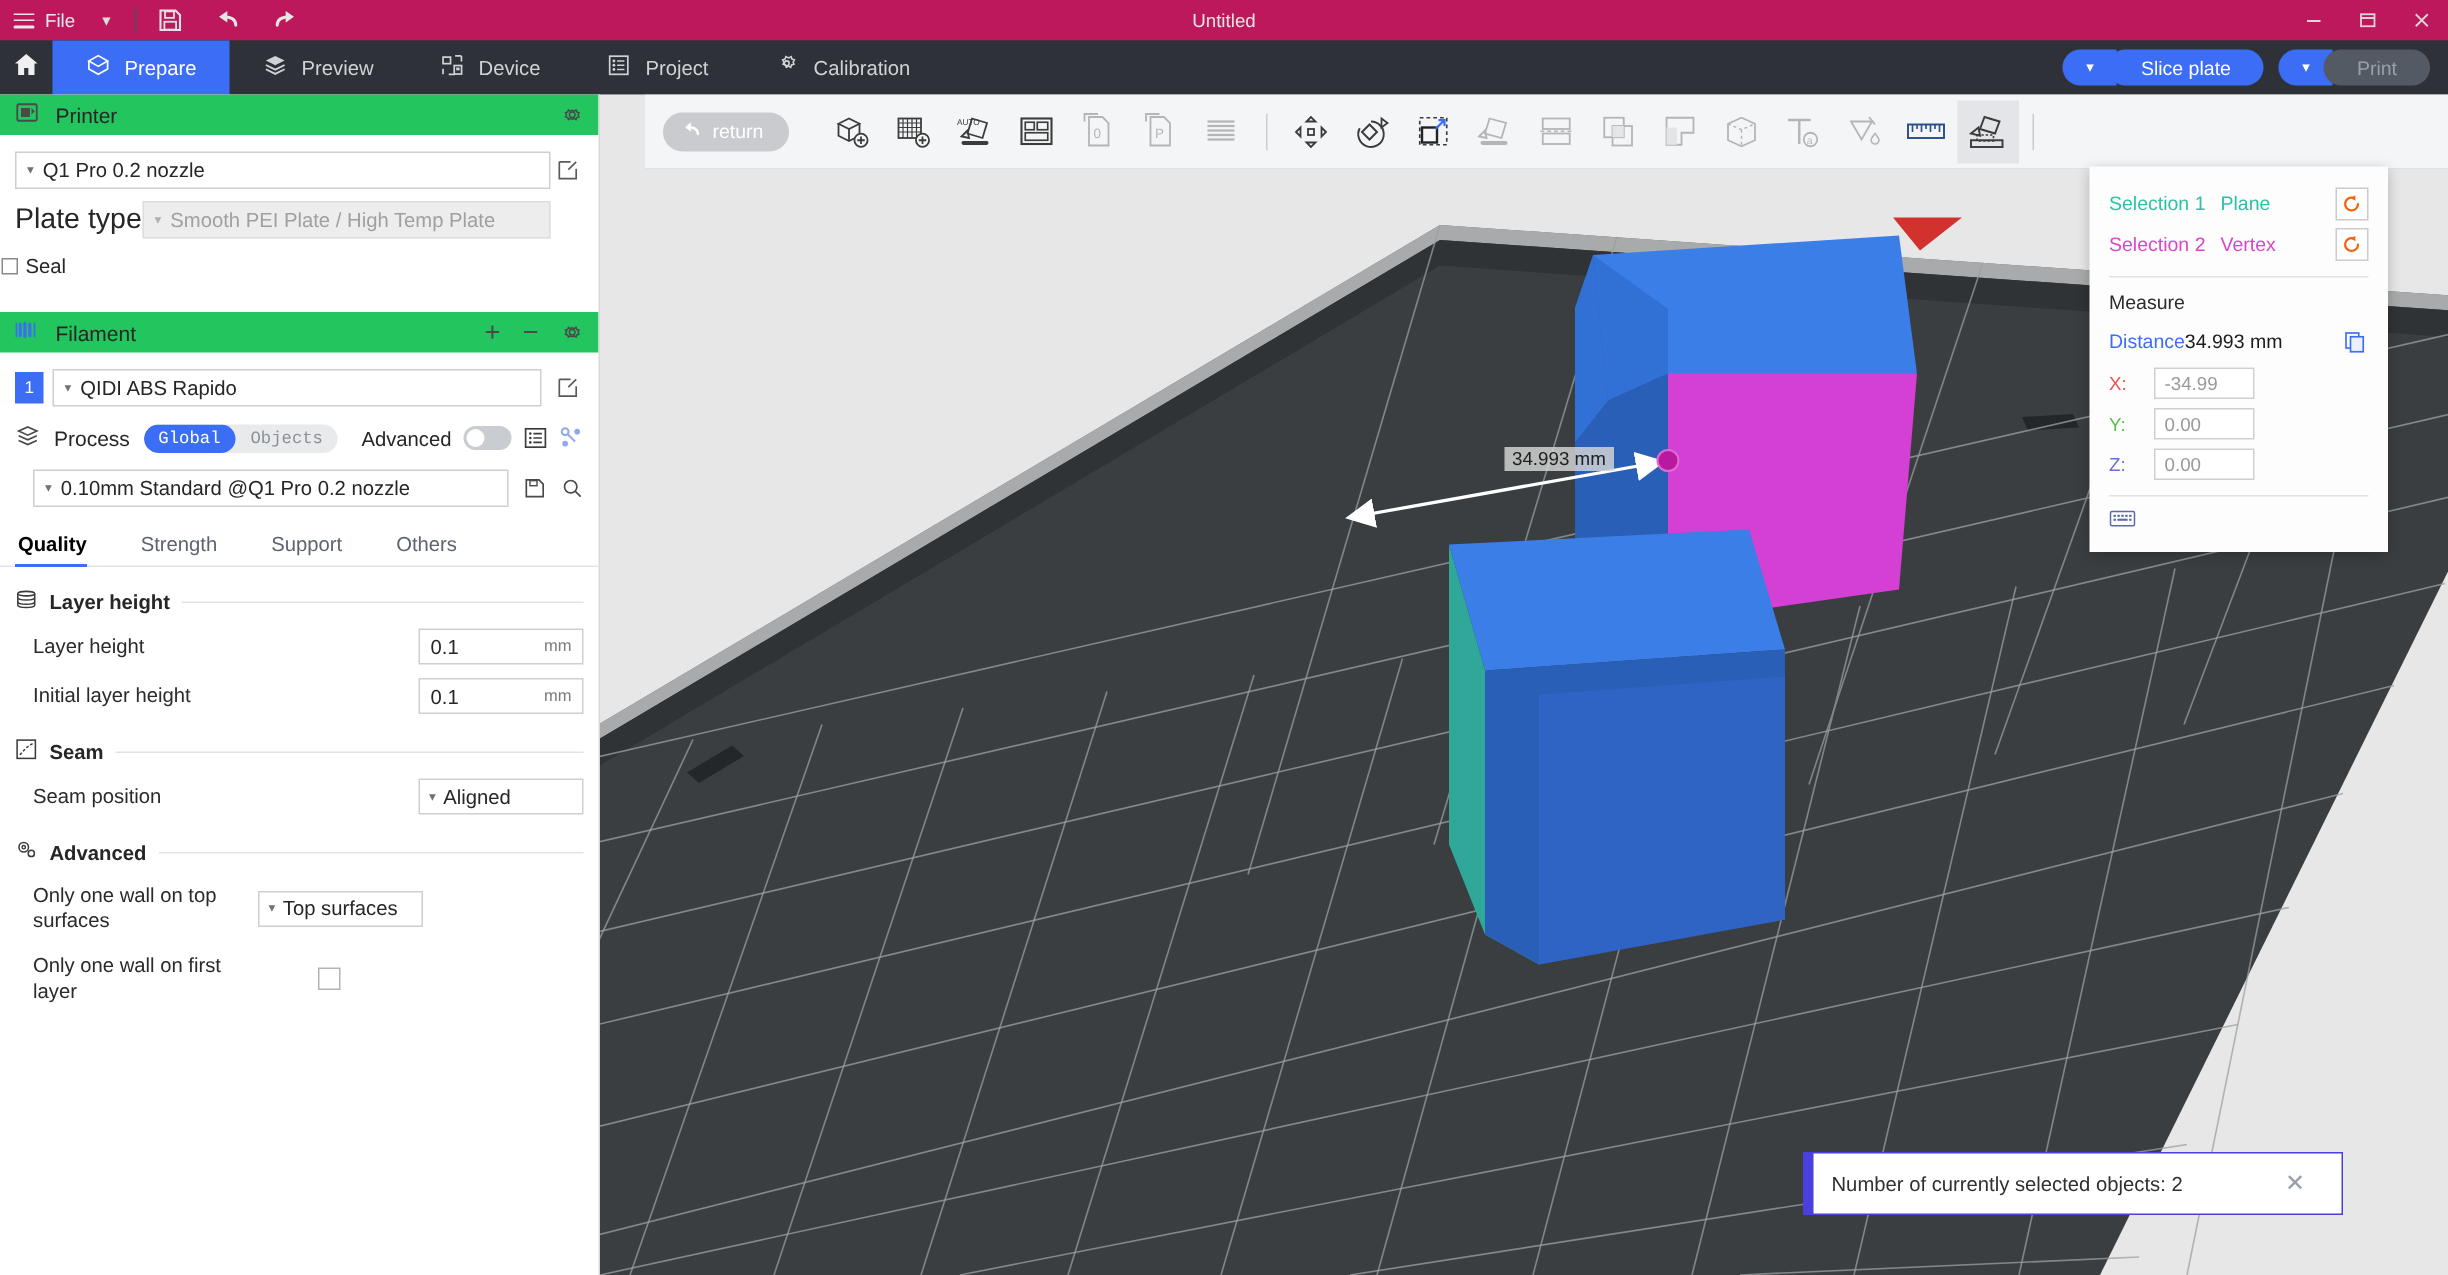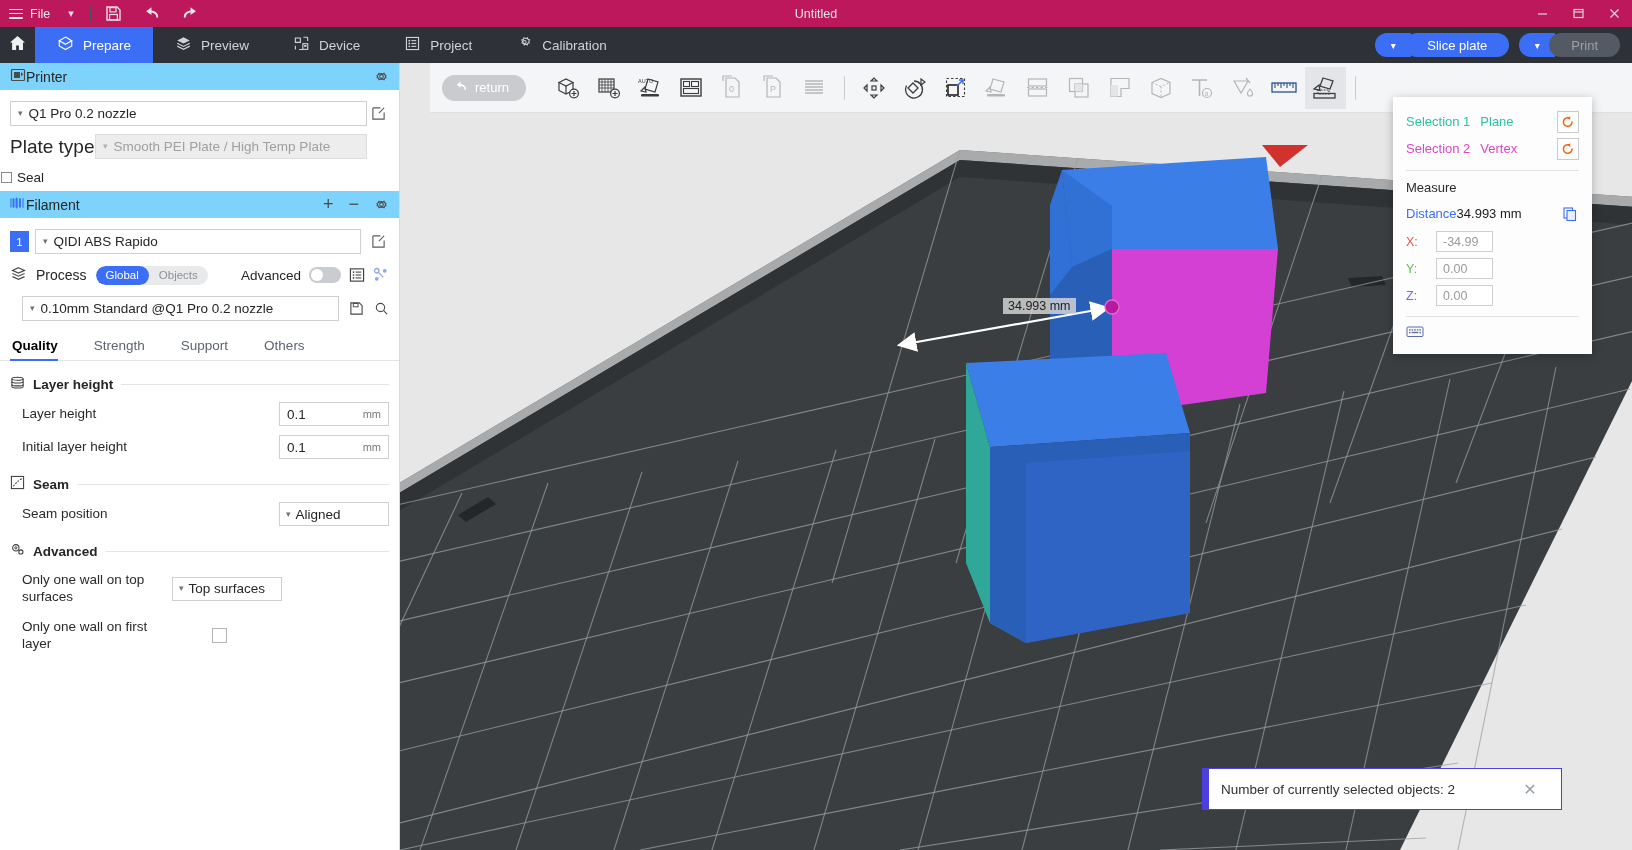--- a/index.html
+++ b/index.html
@@ -57,22 +57,22 @@
   }
   .pill-main.disabled { background:#545a63; color:#9aa0a8; cursor:default; }
 
   
   .sidebar {
     position:absolute; left:0; top:63px; width:400px; height:787px;
     background:#ffffff; color:#262626; font-size:13.5px;
     border-right:1px solid #d9d9d9; overflow:hidden;
   }
   .sec-head {
-    height:27px; background:#7dd3fc; display:flex; align-items:center;
-    padding:0 10px; gap:0; font-size:13.5px; color:#262626;
+    height:27px; background:#22c55e; display:flex; align-items:center;
+    padding:0 10px; gap:11px; font-size:13.5px; color:#262626;
   }
   .sec-head .sh-title { font-weight:400; font-size:14px; }
   .sec-head .sh-actions { margin-left:auto; display:flex; align-items:center; gap:15px; }
   .icon-btn { cursor:pointer; display:flex; align-items:center; justify-content:center; }
 
   .row { display:flex; align-items:center; padding:0 10px; }
   .combo {
     flex:1; height:25px; border:1px solid #cfcfcf; background:#fff;
     display:flex; align-items:center; gap:6px; padding:0 7px; font-size:13.5px; cursor:pointer;
   }
@@ -91,21 +91,21 @@
   .fil-row { display:flex; align-items:center; padding:0 10px; margin-top:11px; gap:6px; }
   .fil-idx {
     width:19px; height:21px; background:#3b6ef5; color:#fff; font-size:11.5px;
     display:flex; align-items:center; justify-content:center; cursor:pointer;
   }
 
   .proc-head { height:30px; display:flex; align-items:center; padding:0 10px; gap:9px; margin-top:6px; }
   .seg {
     display:flex; background:#e9eaec; border-radius:10px; height:19px; align-items:center; overflow:hidden;
   }
-  .seg span { padding:0 10px; font-size:11.5px; line-height:19px; cursor:pointer; color:#8b9099; }
+  .seg span { padding:0 10px; font-size:11.5px; line-height:19px; cursor:pointer; color:#8b9099;font-family:Liberation Mono, monospace; }
   .seg span.on { background:#3b6ef5; color:#fff; border-radius:10px; height:19px; }
   .adv-wrap { margin-left:auto; display:flex; align-items:center; gap:8px; }
   .toggle {
     width:32px; height:16px; border-radius:8px; background:#c9ccd1; position:relative; cursor:pointer;
   }
   .toggle i { position:absolute; left:2px; top:2px; width:12px; height:12px; border-radius:50%; background:#fff; }
 
   .preset-row { display:flex; align-items:center; padding:0 10px 0 22px; gap:10px; margin-top:6px; }
   .preset-combo {
     flex:1; height:25px; border:1px solid #cfcfcf; background:#fff;
@@ -155,21 +155,21 @@
     background:#c9cbce; border-radius:13px; color:#fff; font-size:13px; cursor:pointer;
     margin-right:22px; margin-left:6px;
   }
   .tool { width:41px; height:42px; display:flex; align-items:center; justify-content:center; cursor:pointer; }
   .tool.dis { opacity:0.34; cursor:default; }
   .tool.sel { background:#e3e5e8; }
   .tsep { width:1px; height:24px; background:#c9cbce; margin:0 9px; }
 
   
   .measure-panel {
-    position:absolute; right:40px; top:34px; width:199px;
+    position:absolute; right:40px; top:48px; width:199px;
     background:#fdfdfd; box-shadow:0 2px 9px rgba(0,0,0,.25);
     padding:11px 13px 13px 13px; font-size:13px; color:#2b2b2b;
   }
   .mp-row { display:flex; align-items:center; height:27px; }
   .mp-row .s1 { color:#2cc2a5; }
   .mp-row .s2 { color:#d946c8; }
   .mp-lbl { display:flex; gap:10px; }
   .reset-btn {
     margin-left:auto; width:22px; height:22px; border:1px solid #c9cbce; background:#fff;
     display:flex; align-items:center; justify-content:center; cursor:pointer; color:#f4640a; font-size:14px;
@@ -179,21 +179,21 @@
   .mp-dist { display:flex; align-items:center; gap:0; margin-bottom:8px; }
   .mp-dist .dk { color:#3b6ef5; }
   .mp-dist .dv { color:#1c1c1c; }
   .mp-copy { margin-left:auto; width:19px; height:19px; display:flex; align-items:center; justify-content:center; cursor:pointer; }
   .axis-row { display:flex; align-items:center; margin-bottom:6px; }
   .axis-k { width:30px; font-size:12.5px; }
   .axis-k.x { color:#e8554d; }
   .axis-k.y { color:#5fbd4f; }
   .axis-k.z { color:#6b6ce0; }
   .axis-v {
-    width:57px; height:21px; border:1px solid #cfcfcf; background:#fff;
+    width:67px; height:21px; border:1px solid #cfcfcf; background:#fff;
     display:flex; align-items:center; padding:0 6px; font-size:12.5px; color:#9a9a9a; cursor:text;
   }
   .mp-div2 { height:1px; background:#e2e2e2; margin:10px 0 8px 0; }
   .kbd-ic { width:18px; height:13px; cursor:pointer; }
 
   
   .meas-label {
     position:absolute; background:rgba(215,215,215,.82); color:#1e1e1e;
     font-size:12.5px; padding:1px 5px; white-space:nowrap;
   }
@@ -389,21 +389,21 @@
         <span>Smooth PEI Plate / High Temp Plate</span>
       </div>
       <span class="edit-ic" style="visibility:hidden;"></span>
     </div>
 
     <div class="seal-row">
       <span class="cbx"></span>
       <span class="lbl">Seal</span>
     </div>
 
-    <div class="sec-head" style="margin-top:6px;">
+    <div class="sec-head" style="margin-top:23px;">
       <span>
         <svg width="16" height="16" viewBox="0 0 16 16">
             <path d="M2.5 4.5c0-.9 1-1.5 1-1.5s1 .6 1 1.5v7c0 .9-1 1.5-1 1.5s-1-.6-1-1.5z" fill="#3b6ef5"></path>
             <path d="M5.5 4c0-1 1.1-1.7 1.1-1.7s1.1.7 1.1 1.7v8c0 1-1.1 1.7-1.1 1.7S5.5 13 5.5 12z" fill="#3b6ef5"></path>
             <path d="M8.9 4.5c0-.9 1-1.5 1-1.5s1 .6 1 1.5v7c0 .9-1 1.5-1 1.5s-1-.6-1-1.5z" fill="#3b6ef5"></path>
             <path d="M1 3.2v9.6M13 3.2v9.6" stroke="#3b6ef5" stroke-width="1.1"></path>
           </svg>
       </span>
       <span class="sh-title">Filament</span>
       <span class="sh-actions">

